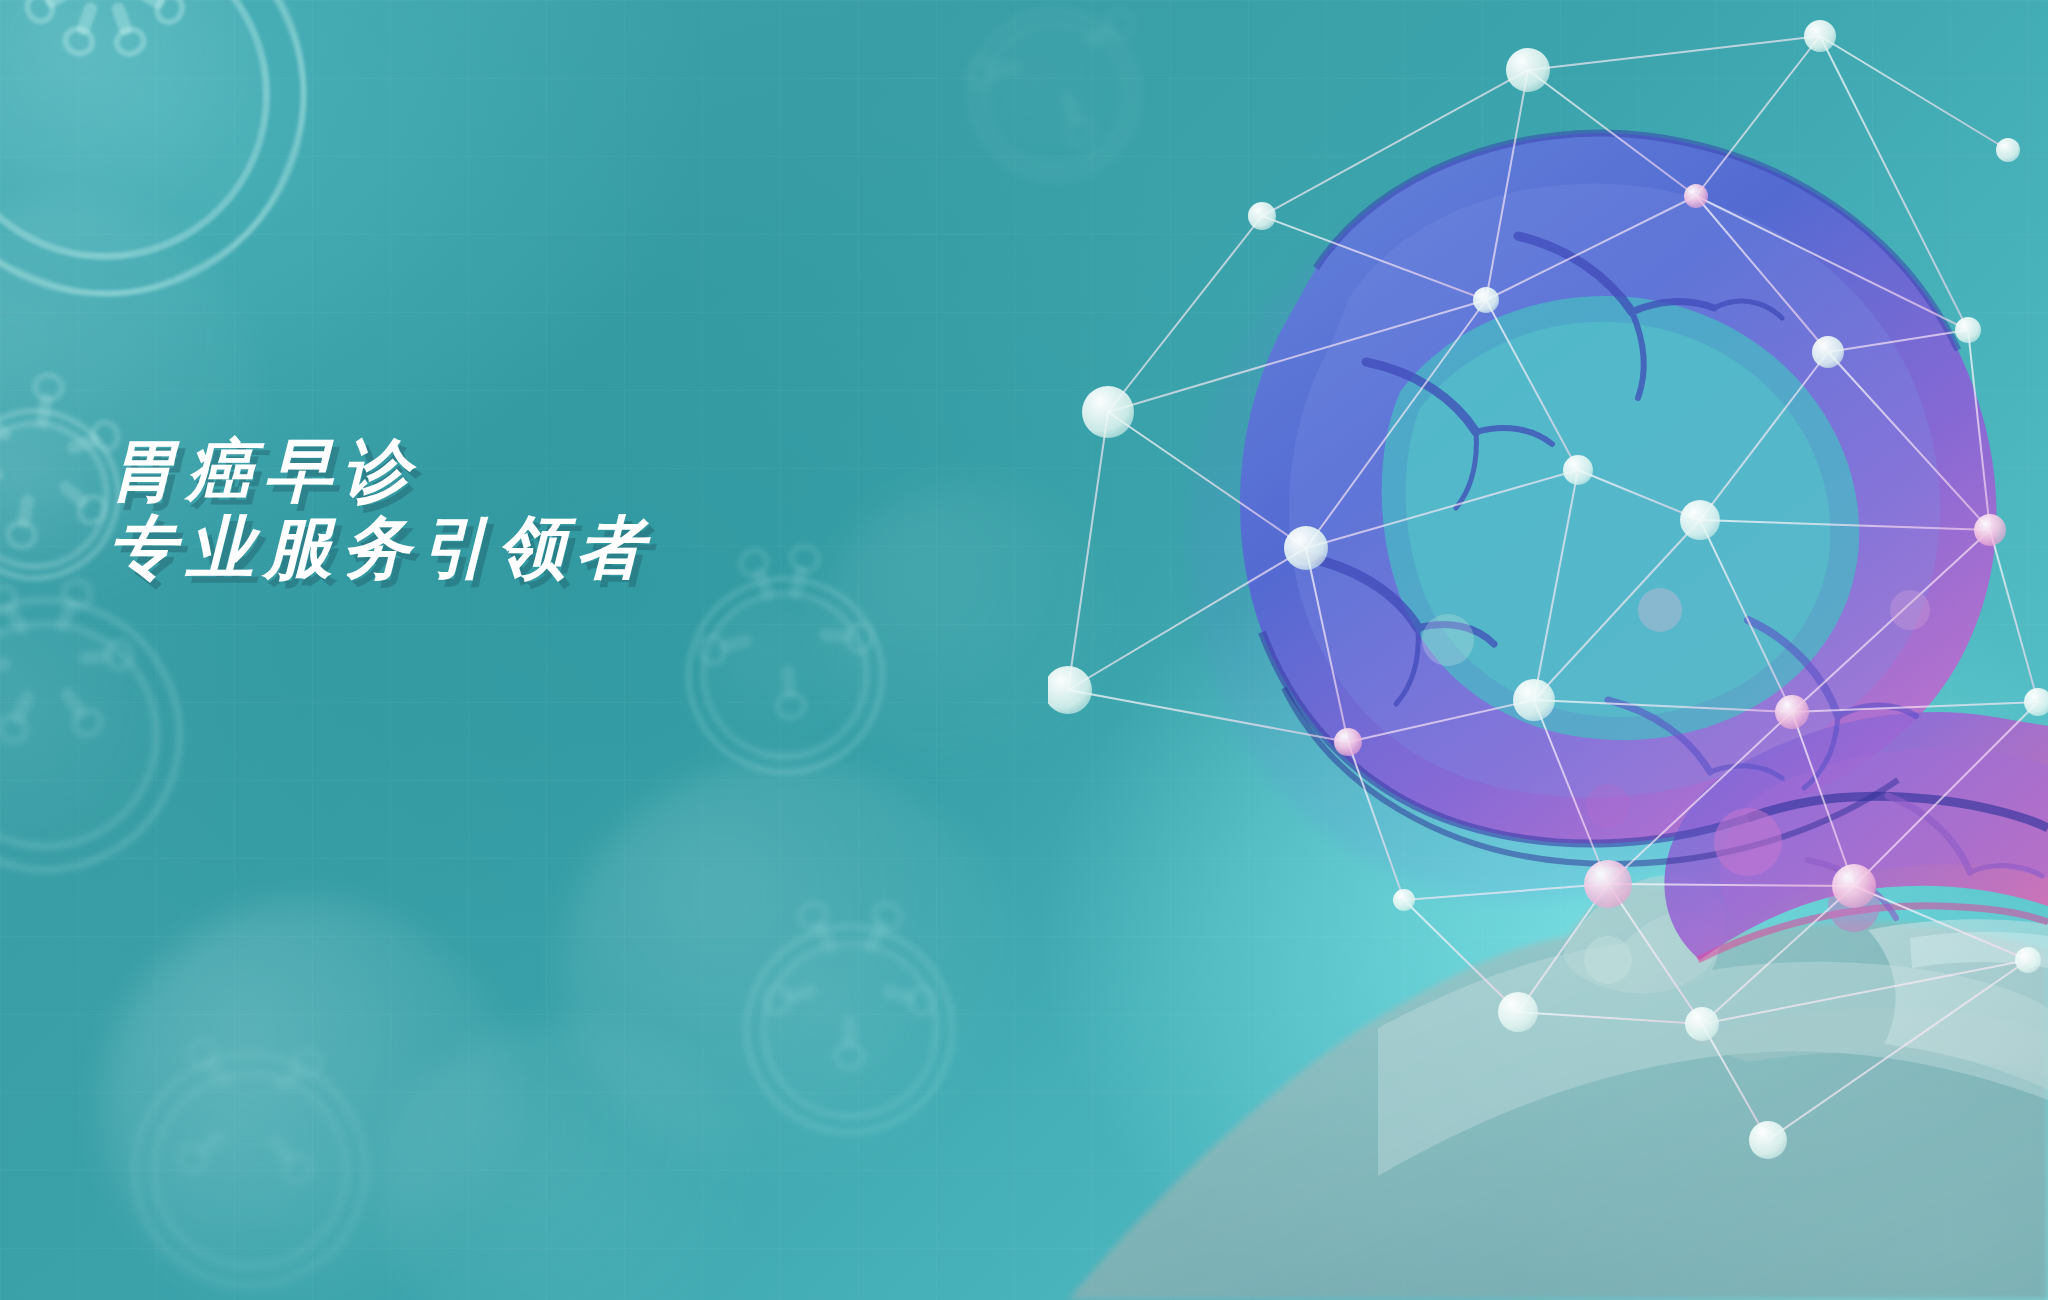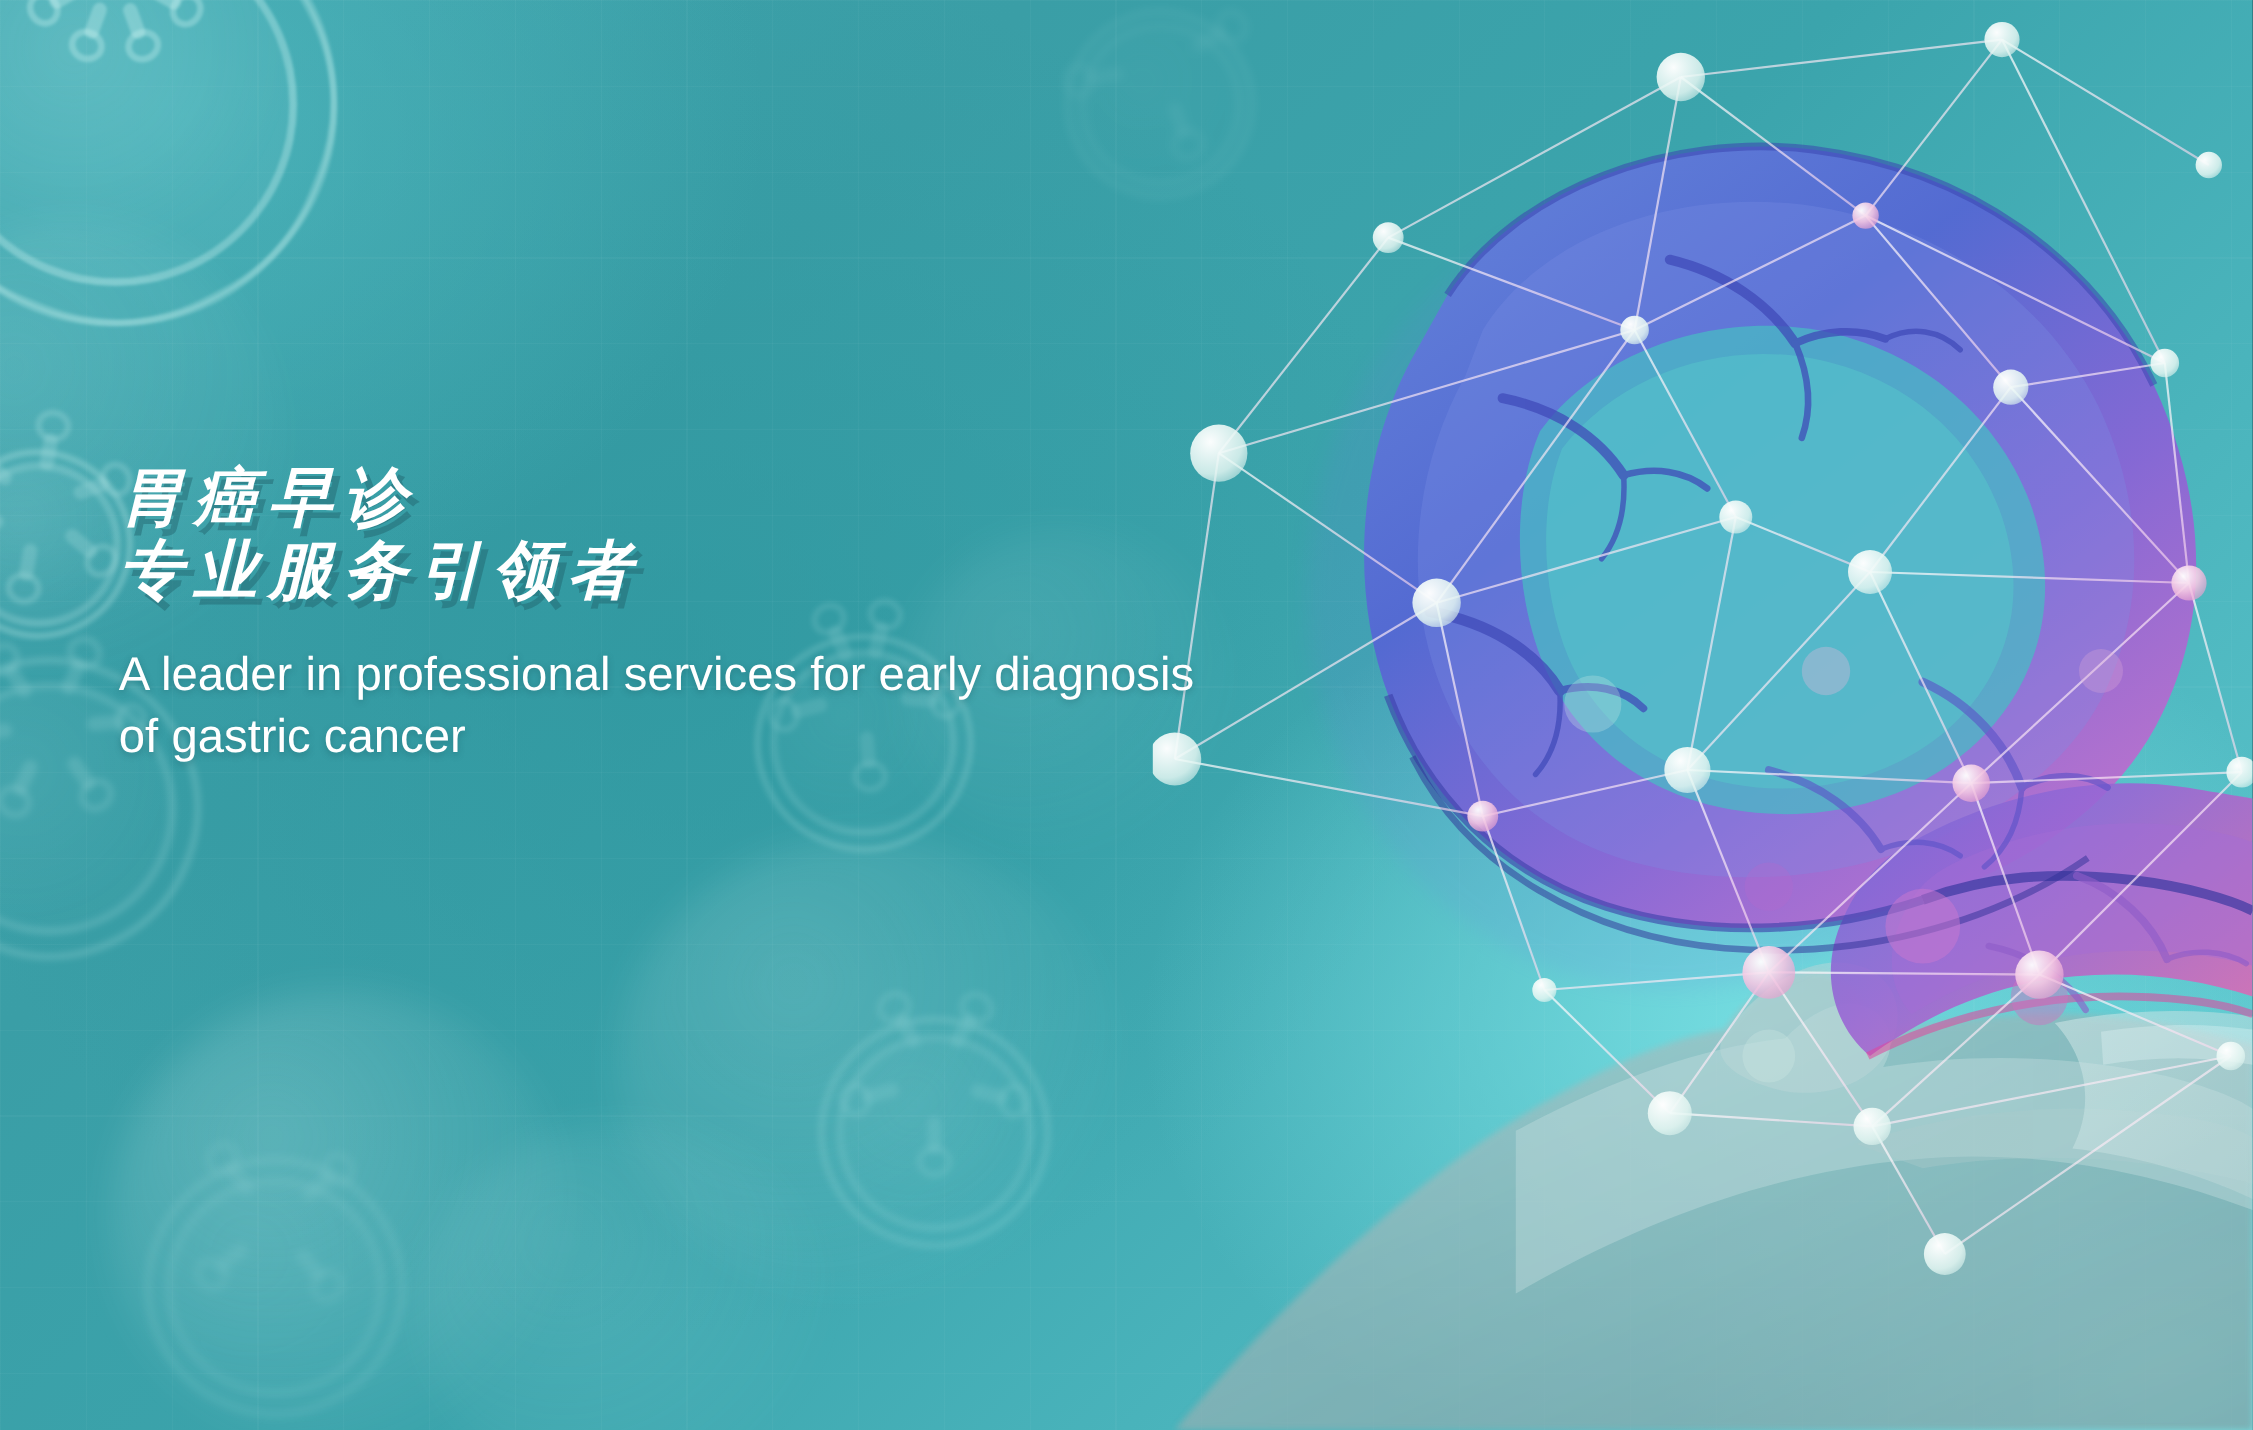--- a/index.html
+++ b/index.html
@@ -75,24 +75,25 @@
 
   
   .art{ position:absolute; right:0; top:0; width:1000px; height:1300px; }
   .art svg{ width:100%; height:100%; display:block; }
 
   
   .copy{ position:absolute; left:108px; top:420px; width:1100px; }
 
   .headline{
     font-weight:bold; font-style:italic;
-    font-size:58px; line-height:1.13;
+    font-size:68px; line-height:1.13;
     letter-spacing:10px; color:#ffffff;
     text-shadow:6px 7px 0 rgba(30,92,102,.42);
     white-space:nowrap;
+    margin-top:12px;
   }
   .headline .l2{ display:block;font-style:italic; }
 
   .subtitle{
     margin-top:34px;
     font-size:43px; line-height:1.32; font-weight:400;
     color:#ffffff; max-width:1010px;
     text-shadow:0 2px 6px rgba(22,80,88,.35);
   }
 </style>
@@ -469,19 +470,15 @@
         <circle cx="560" cy="960" r="24" fill="#d8efe9" opacity="0.26"></circle>
       </g>
     </svg>
   </div>
 
   <div class="copy">
     <div class="headline">
       <span class="l1">胃癌早诊</span>
       <span class="l2">专业服务引领者</span>
     </div>
-    <div class="subtitle">
-      <span>A leader in professional services for early</span>
-      <span>diagnosis of gastric cancer</span>
-    </div>
   </div>
 
 </div>
 
 </body></html>

